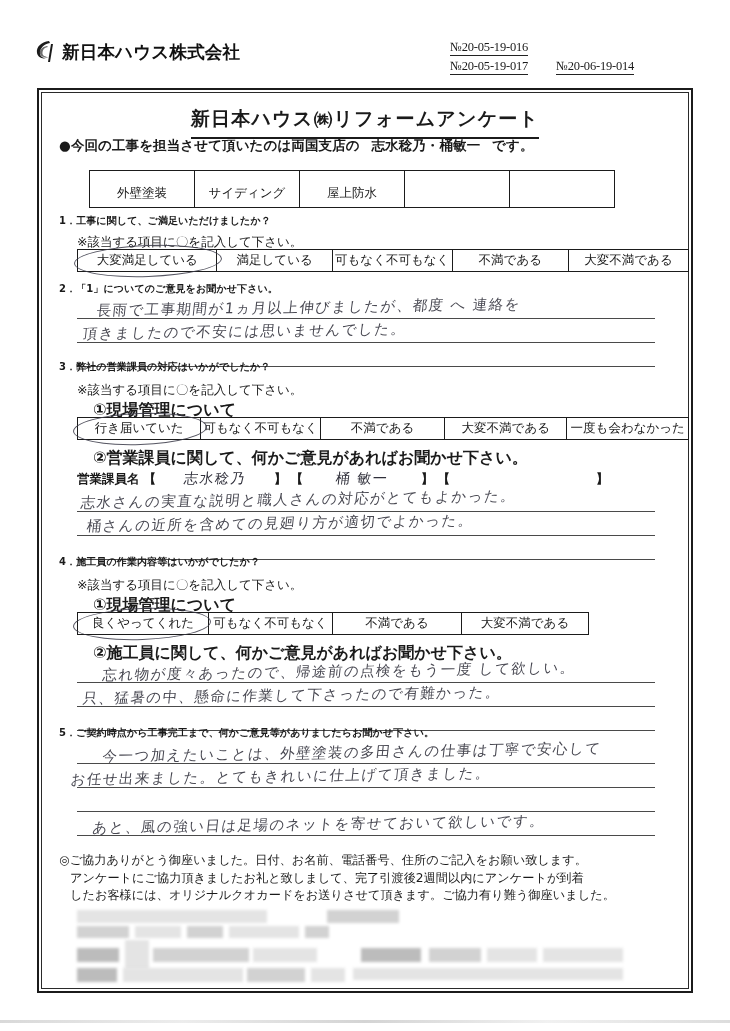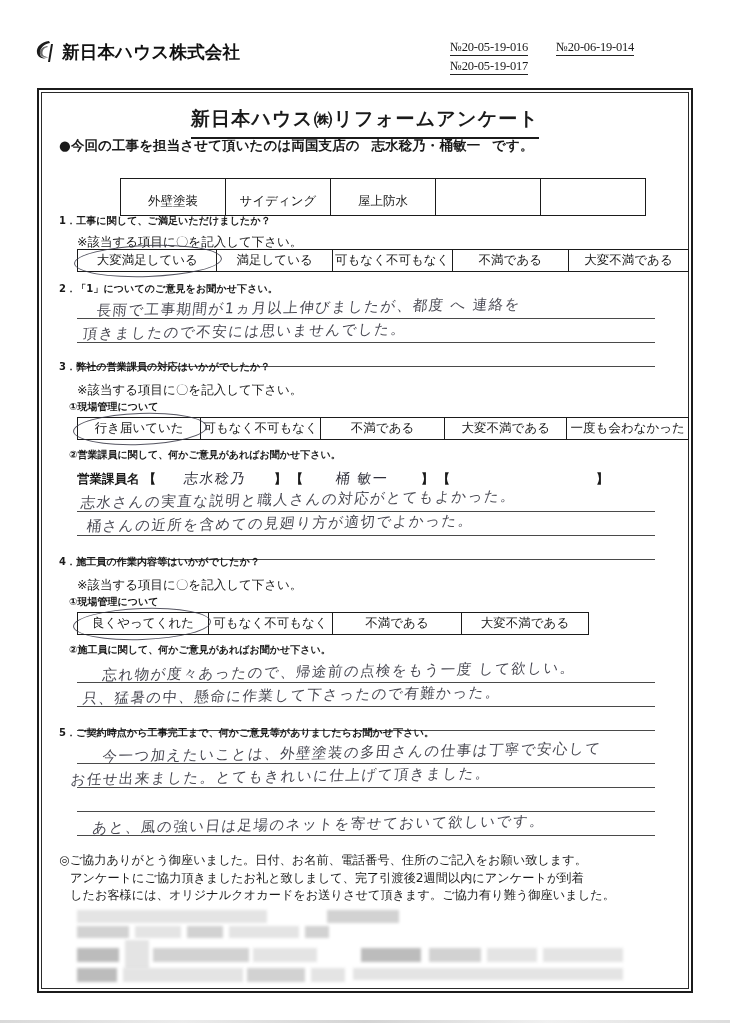--- a/index.html
+++ b/index.html
@@ -45,21 +45,21 @@
     letter-spacing: 0.2px;
     white-space: nowrap;
     color: #111;
   }
   .ref-block {
     position: absolute;
     top: 40px;
     left: 450px;
     display: flex;
     gap: 28px;
-    align-items: flex-start;
+    align-items: flex-end;
   }
   .ref-col { display: flex; flex-direction: column; gap: 3px; }
   .ref-no {
     font-size: 12.5px;
     font-family: "Liberation Serif", serif;
     border-bottom: 1px solid #222;
     padding-bottom: 0px;
     white-space: nowrap;
     letter-spacing: -0.2px;
   }
@@ -130,43 +130,43 @@
   .tbl td {
     border: 1px solid #1b1b1b;
     text-align: center;
     font-size: 12.5px;
     vertical-align: middle;
     padding: 0;
     white-space: nowrap;
   }
 
   
-  #work-table { left: 48px; top: 86px; margin-left: 31px; }
+  #work-table { left: 48px; top: 78px; }
   #work-table td { height: 36px; width: 104px; }
   #work-table td span { display: block; margin-top: 9px; }
 
   
   .q {
     position: absolute;
     left: 18px;
     font-size: 10px;
     font-weight: bold;
     letter-spacing: 0.1px;
     white-space: nowrap;
   }
   .note {
     position: absolute;
     left: 36px;
     font-size: 12.5px;
     white-space: nowrap;
   }
   .subhead {
     position: absolute;
-    left: 28px;
-    font-size: 10px;
+    left: 52px;
+    font-size: 16px;
     font-weight: bold;
     white-space: nowrap;
   }
 
   
   .rating { left: 36px; }
   .rating td { height: 21px; font-size: 12.5px; }
 
   
   .rule {

